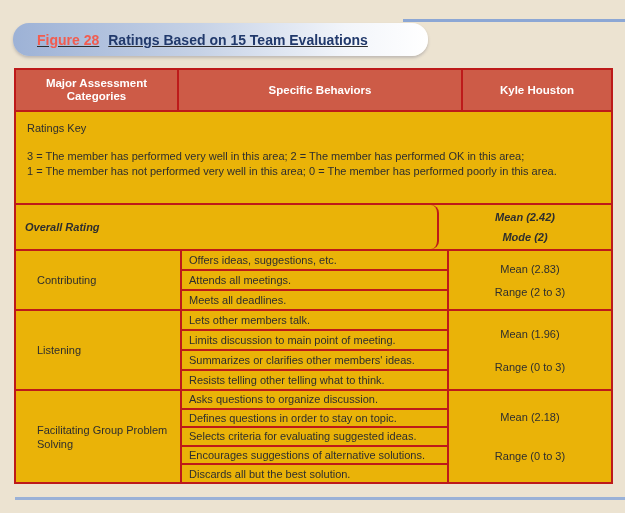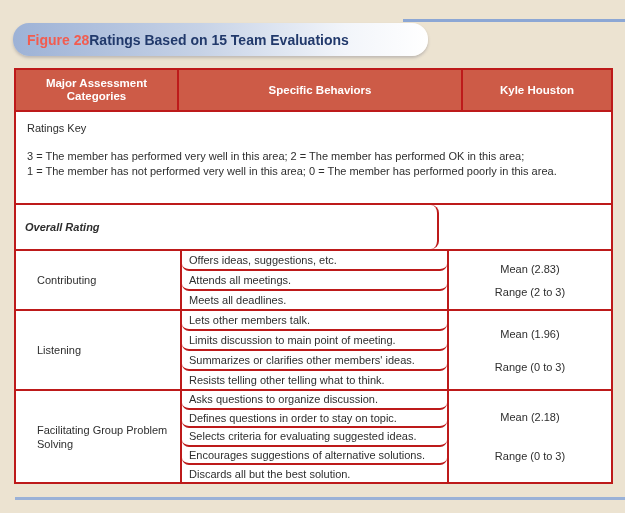--- a/index.html
+++ b/index.html
@@ -31,35 +31,37 @@
   
   .banner {
     position: absolute;
     left: 13px; top: 23px;
     width: 415px; height: 33px;
     border-radius: 16px;
     background: linear-gradient(to right, #9db2d6 0%, #c6d2e6 45%, #f2f5fa 80%, #ffffff 100%);
     box-shadow: 0 2px 3px rgba(90,90,110,0.30);
     display: flex;
     align-items: center;
-    padding-left: 14px;
+    padding-left: 24px;
+    gap: 9px;
     font-size: 14px;
     font-weight: bold;
     white-space: nowrap;
+    text-decoration: underline;
   }
   .figure-label { color: #f25c4f; }
   .figure-title { color: #21396b; }
 
   
   .fig-table {
     position: absolute;
     left: 14px; top: 68px;
     width: 599px;
     border: 2px solid #bd1a1a;
-    background: #ffffff;
+    background: #eab308;
     font-size: 11px;
   }
   .row { border-top: 2px solid #bd1a1a; }
   .row:first-child { border-top: none; }
 
   
   .thead {
     display: flex;
     height: 40px;
     background: #cd5b47;
@@ -135,21 +137,20 @@
     flex-direction: column;
   }
   .behavior {
     flex: 1;
     display: flex;
     align-items: center;
     padding-left: 7px;
     padding-right: 0;
     border-bottom: 2px solid #bd1a1a;
     line-height: 12px;
-    border-radius: 7px;
   }
   .behavior:last-child { border-bottom: none; }
   .stats {
     flex: 1;
     display: flex;
     flex-direction: column;
     justify-content: space-around;
     align-items: center;
     padding: 6px 0;
   }
@@ -175,20 +176,24 @@
     </div>
 
     <div class="row ratings-key">
       <div class="key-title">Ratings Key</div>
       <div>3 = The member has performed very well in this area; 2 = The member has performed OK in this area;</div>
       <div>1 = The member has not performed very well in this area; 0 = The member has performed poorly in this area.</div>
     </div>
 
     <div class="row overall">
       <div class="o-label">Overall Rating</div>
+      <div class="o-stats">
+        <div>Mean (2.42)</div>
+        <div>Mode (2)</div>
+      </div>
     </div>
 
     <div class="row section s1">
       <div class="cat">Contributing</div>
       <div class="behaviors">
         <div class="behavior">Offers ideas, suggestions, etc.</div>
         <div class="behavior">Attends all meetings.</div>
         <div class="behavior">Meets all deadlines.</div>
       </div>
       <div class="stats">

